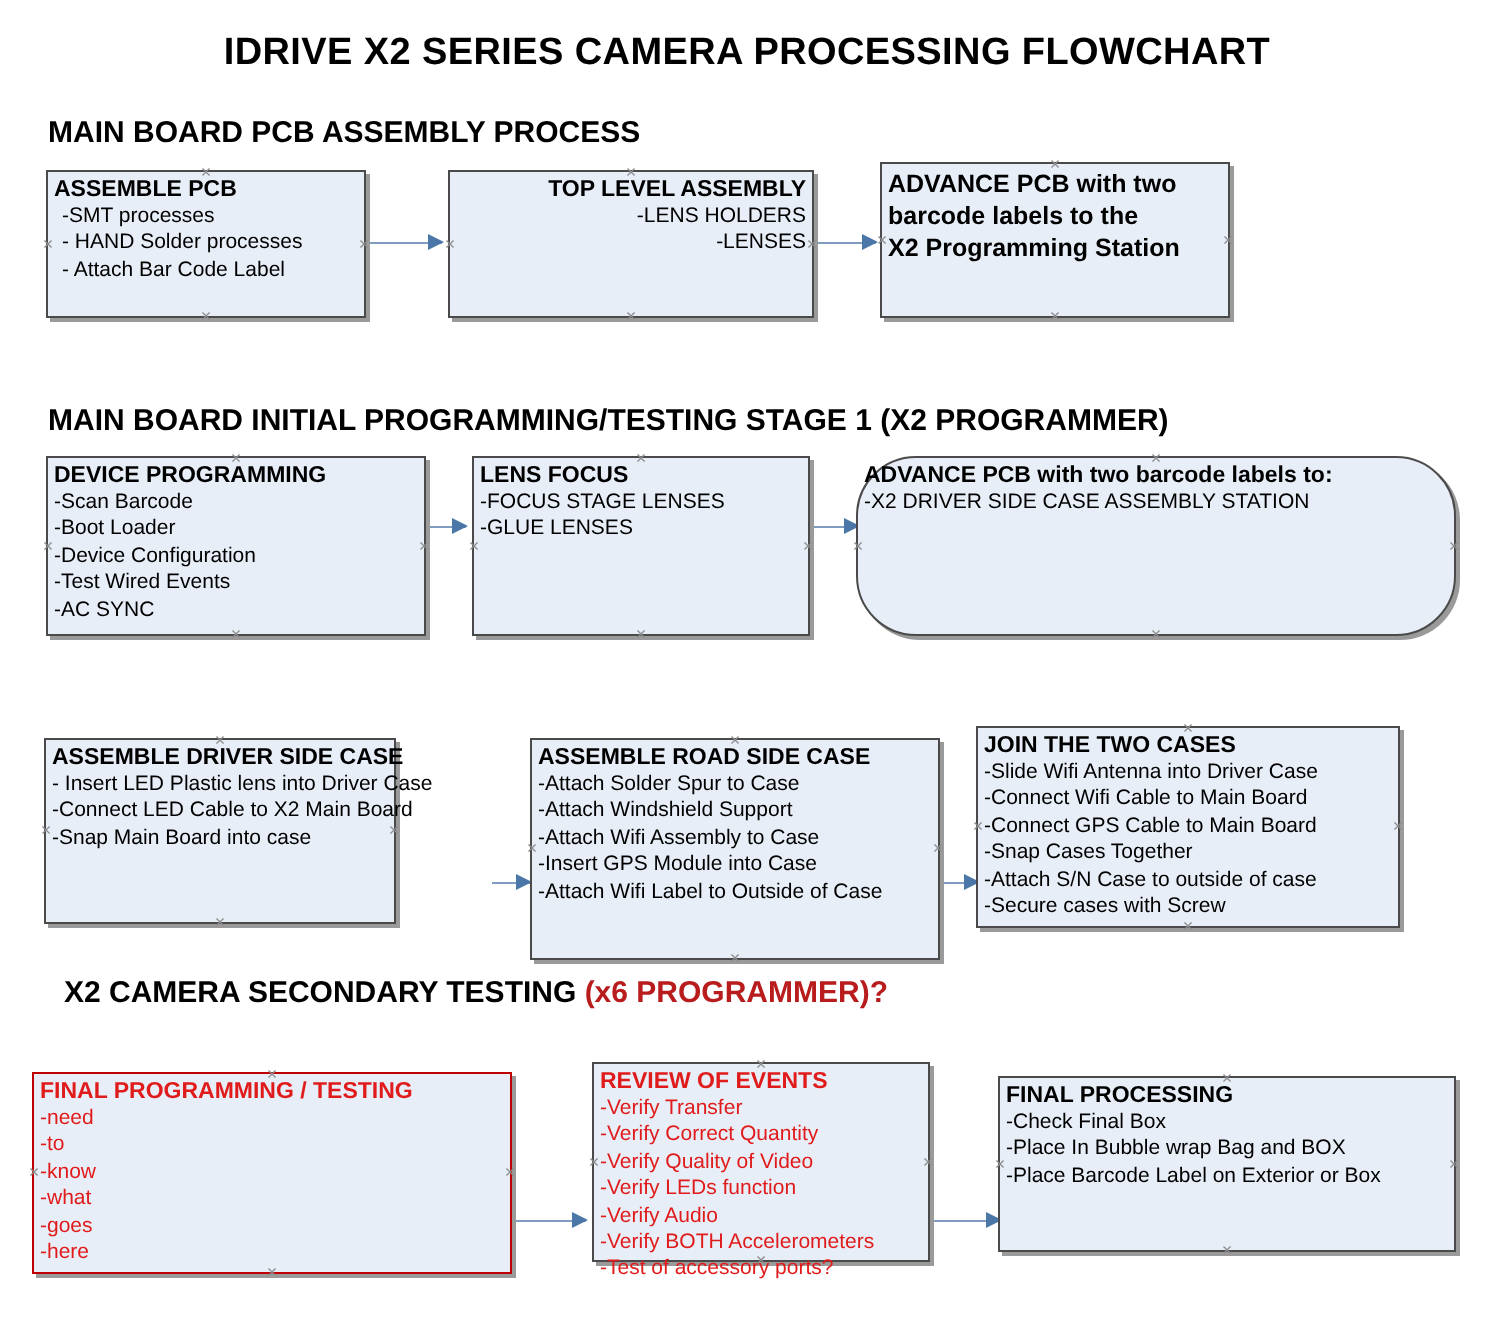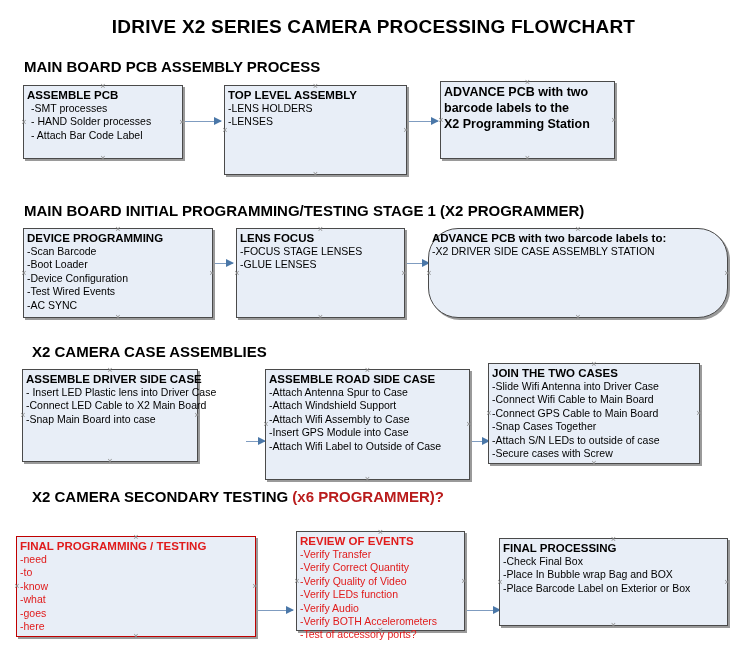--- a/index.html
+++ b/index.html
@@ -108,21 +108,21 @@
     <span class="hx" style="left:50%;top:0;"></span>
     <span class="hx" style="left:50%;top:100%;"></span>
     <span class="hx" style="left:0;top:50%;"></span>
     <span class="hx" style="left:100%;top:50%;"></span>
   </div>
 
   <div class="conn" style="left:185px;top:121px;width:36px;">
     <span class="head"></span>
   </div>
 
-  <div class="box" style="left:224px;top:85px;width:183px;height:90px;">
+  <div class="box" style="left:224px;top:85px;width:183px;height:74px;text-align:right;">
     <div class="b-title">TOP LEVEL ASSEMBLY</div>
     <div class="b-line">-LENS HOLDERS</div>
     <div class="b-line">-LENSES</div>
     <span class="hx" style="left:50%;top:0;"></span>
     <span class="hx" style="left:50%;top:100%;"></span>
     <span class="hx" style="left:0;top:50%;"></span>
     <span class="hx" style="left:100%;top:50%;"></span>
   </div>
 
   <div class="conn" style="left:409px;top:121px;width:29px;">
@@ -176,63 +176,60 @@
 
   <div class="box" style="left:428px;top:228px;width:300px;height:90px;border-radius:30px;">
     <div class="b-title">ADVANCE PCB with two barcode labels to:</div>
     <div class="b-line">-X2 DRIVER  SIDE  CASE  ASSEMBLY STATION</div>
     <span class="hx" style="left:50%;top:0;"></span>
     <span class="hx" style="left:50%;top:100%;"></span>
     <span class="hx" style="left:0;top:50%;"></span>
     <span class="hx" style="left:100%;top:50%;"></span>
   </div>
 
-  <div class="section-head" style="left:32px;top:343px;">
-    <span>X2 CAMERA CASE ASSEMBLIES</span>
-  </div>
 
   <div class="box" style="left:22px;top:369px;width:176px;height:93px;">
     <div class="b-title">ASSEMBLE DRIVER SIDE CASE</div>
     <div class="b-line">- Insert LED Plastic lens into Driver Case</div>
     <div class="b-line">-Connect LED Cable to X2 Main Board</div>
     <div class="b-line">-Snap Main Board into case</div>
     <span class="hx" style="left:50%;top:0;"></span>
     <span class="hx" style="left:50%;top:100%;"></span>
     <span class="hx" style="left:0;top:50%;"></span>
     <span class="hx" style="left:100%;top:50%;"></span>
   </div>
 
   <div class="conn" style="left:246px;top:441px;width:19px;">
     <span class="head"></span>
   </div>
 
   <div class="box" style="left:265px;top:369px;width:205px;height:111px;">
     <div class="b-title">ASSEMBLE ROAD SIDE CASE</div>
-    <div class="b-line">-Attach Antenna Spur to Case</div>
+    <div class="b-line">-Attach Solder Spur to Case</div>
     <div class="b-line">-Attach Windshield Support</div>
     <div class="b-line">-Attach Wifi Assembly to Case</div>
     <div class="b-line">-Insert GPS Module into Case</div>
     <div class="b-line">-Attach Wifi Label to Outside of Case</div>
     <span class="hx" style="left:50%;top:0;"></span>
     <span class="hx" style="left:50%;top:100%;"></span>
     <span class="hx" style="left:0;top:50%;"></span>
     <span class="hx" style="left:100%;top:50%;"></span>
   </div>
 
   <div class="conn" style="left:472px;top:441px;width:17px;">
     <span class="head"></span>
   </div>
 
   <div class="box" style="left:488px;top:363px;width:212px;height:101px;">
     <div class="b-title">JOIN THE TWO CASES</div>
     <div class="b-line">-Slide Wifi Antenna into Driver Case</div>
     <div class="b-line">-Connect Wifi Cable to Main Board</div>
     <div class="b-line">-Connect GPS Cable to Main Board</div>
     <div class="b-line">-Snap Cases Together</div>
-    <div class="b-line">-Attach S/N LEDs to outside of case</div>
+    <div class="b-line">-Attach S/N Case to outside of case</div>
     <div class="b-line">-Secure cases with Screw</div>
     <span class="hx" style="left:50%;top:0;"></span>
     <span class="hx" style="left:50%;top:100%;"></span>
     <span class="hx" style="left:0;top:50%;"></span>
     <span class="hx" style="left:100%;top:50%;"></span>
   </div>
 
   <div class="section-head" style="left:32px;top:488px;">
     <span>X2 CAMERA SECONDARY TESTING </span><span class="accent">(x6 PROGRAMMER)?</span>
   </div>

